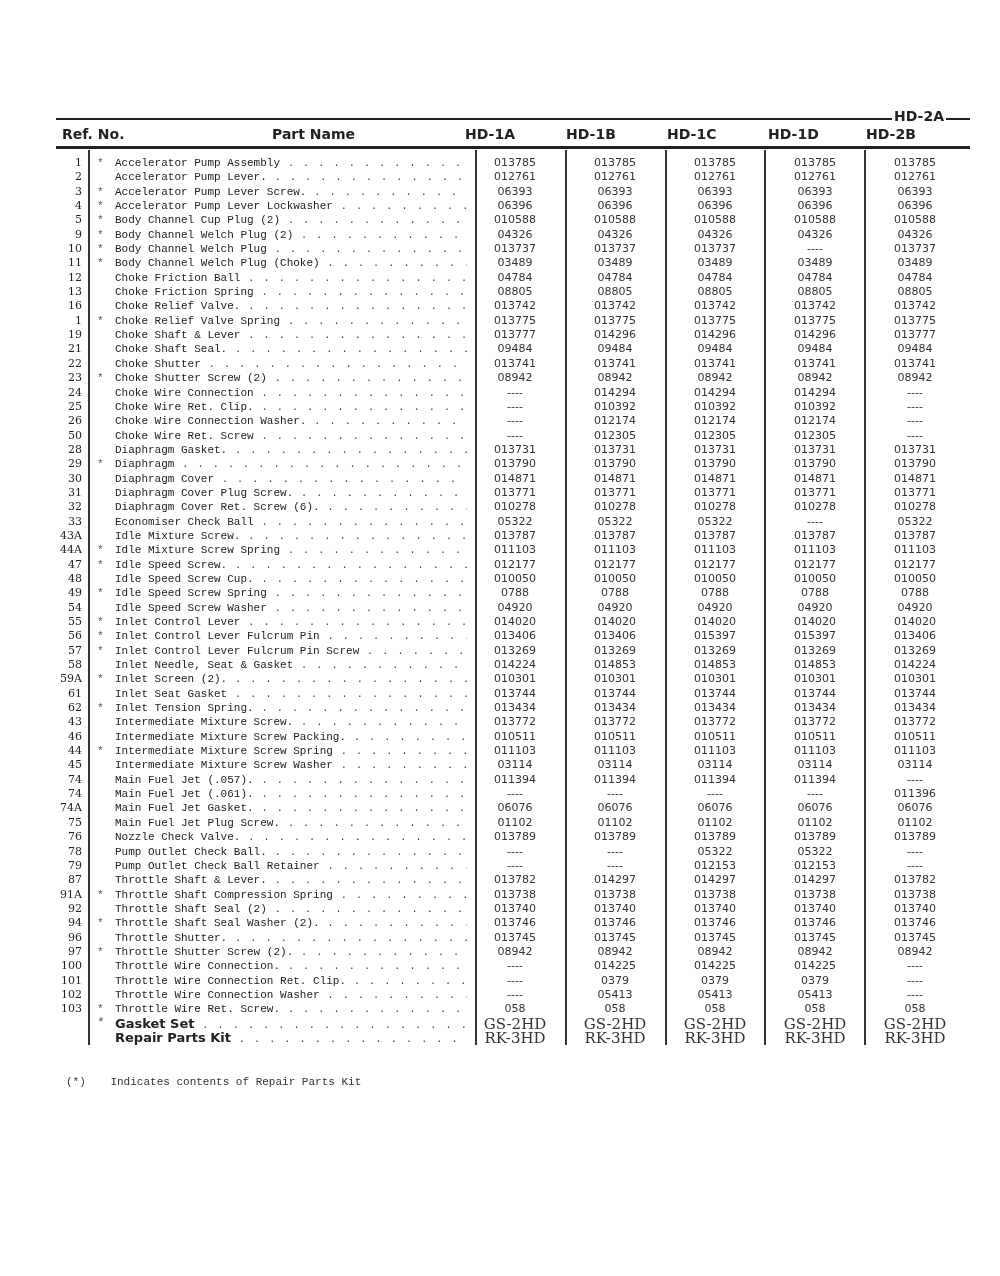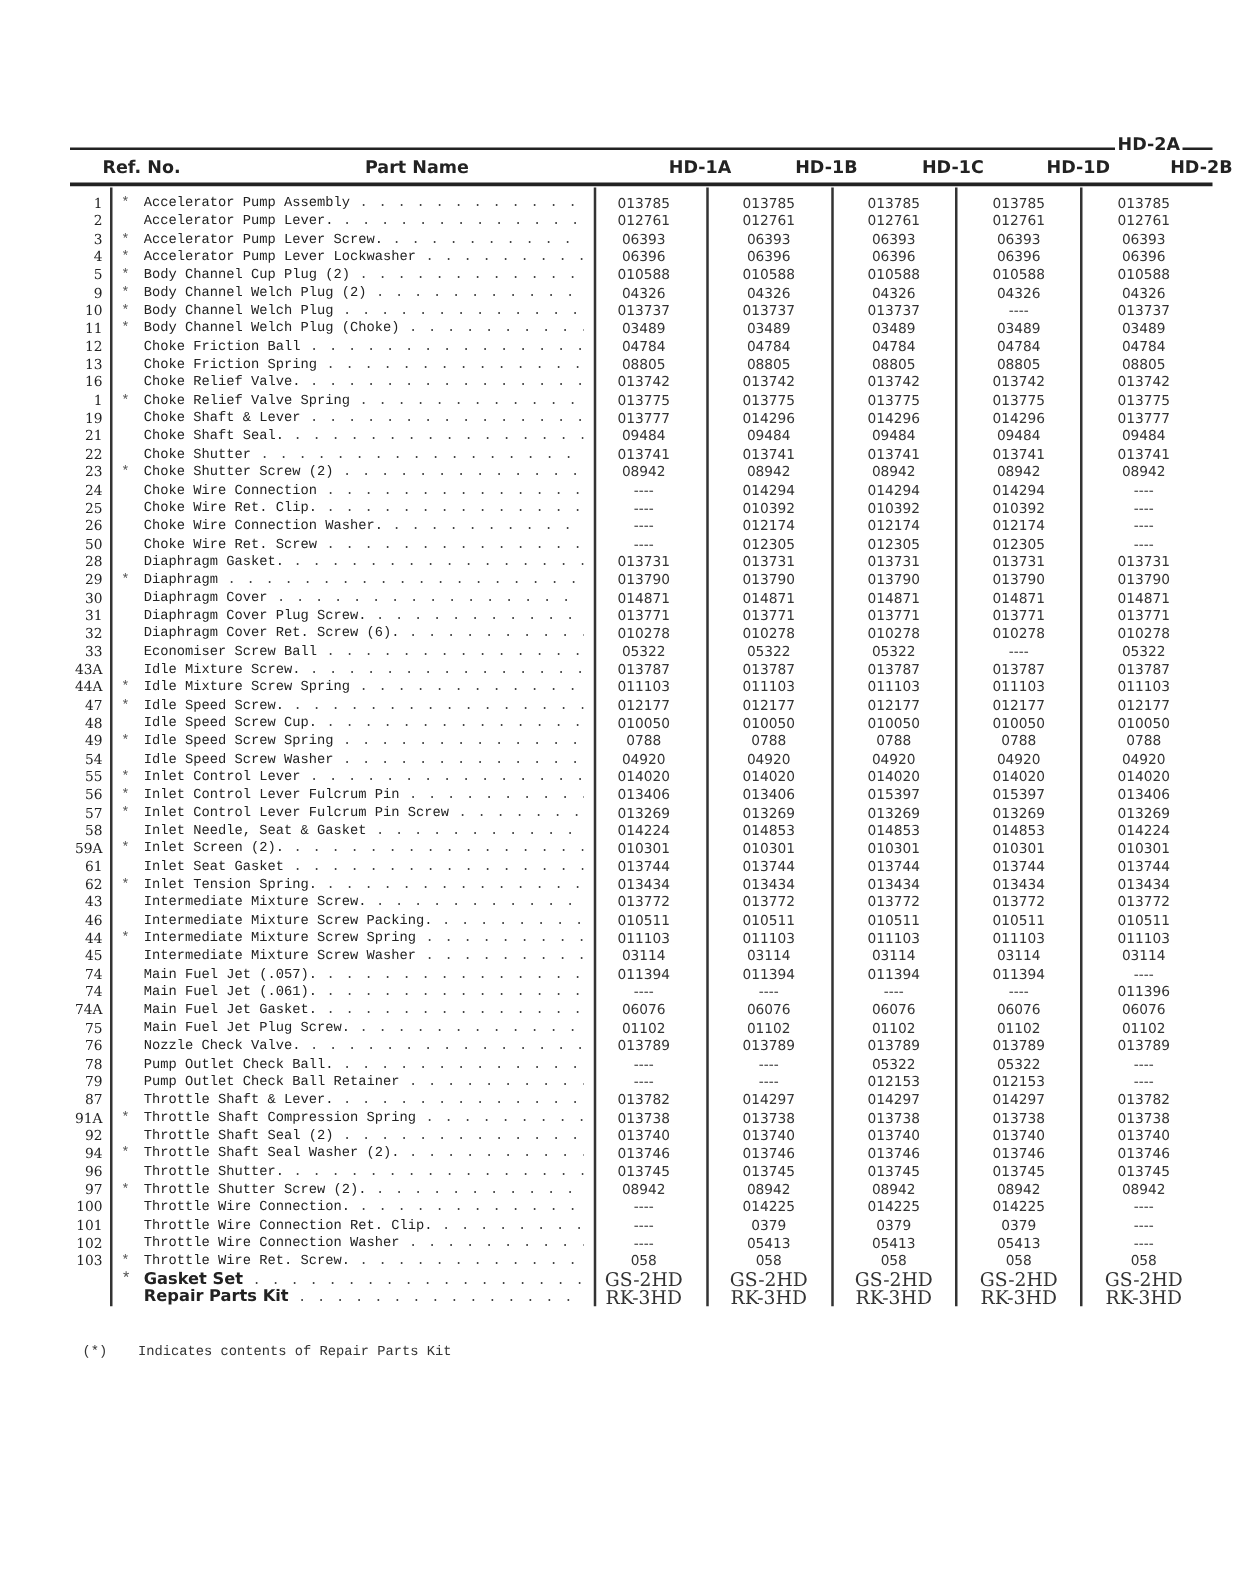--- a/index.html
+++ b/index.html
@@ -1,24 +1,24 @@
 <!DOCTYPE html>
 <html><head>
   <meta charset="utf-8">
   <style>
     html, body { margin: 0; padding: 0; background: #ffffff; }
     body { width: 1000px; height: 1276px; position: relative; overflow: hidden; color: #222; }
     .page { position: absolute; left: 0; top: 0; width: 1000px; height: 1132px; }
     .top-rule { position: absolute; left: 56px; top: 118px; width: 836px; height: 2px; background: #222; }
     .top-rule-tail { position: absolute; left: 946px; top: 118px; width: 24px; height: 2px; background: #222; }
     .hdr-2a { position: absolute; left: 894px; top: 108px; font-family: "DejaVu Sans", sans-serif; font-weight: bold; font-size: 14px; color: #222; }
-    .hdr-row { position: absolute; top: 126px; font-family: "DejaVu Sans", sans-serif; font-weight: bold; font-size: 14px; color: #222; margin-left: 20px; }
+    .hdr-row { position: absolute; top: 126px; font-family: "DejaVu Sans", sans-serif; font-weight: bold; font-size: 14px; color: #222; }
     .hdr-ref { left: 62px; }
     .hdr-part { left: 272px; }
-    .hdr-col { text-align: right; width: 100px; }
+    .hdr-col { text-align: left; width: 100px; }
     .bottom-rule { position: absolute; left: 56px; top: 146px; width: 914px; height: 3px; background: #222; }
     .vline { position: absolute; top: 150px; width: 2px; height: 895px; background: #333; }
     .rows { position: absolute; left: 0; top: 156px; width: 1000px; }
     .row { position: relative; height: 14.35px; font-size: 11px; line-height: 14px; }
     .ref { position: absolute; left: 54px; width: 28px; text-align: right; font-family: "DejaVu Serif", serif; font-size: 11px; }
     .star { position: absolute; left: 97px; width: 12px; font-family: "Liberation Mono", monospace; font-size: 11px; color: #555; }
     .name { position: absolute; left: 115px; width: 352px; font-family: "Liberation Mono", monospace; font-size: 11px; white-space: nowrap; overflow: hidden; }
     .name .dots { color: #444; letter-spacing: 1px; }
     .val { position: absolute; width: 70px; text-align: center; font-family: "DejaVu Sans", sans-serif; font-size: 11px; color: #333; }
     .v0 { left: 480px; } .v1 { left: 580px; } .v2 { left: 680px; } .v3 { left: 780px; } .v4 { left: 880px; }
@@ -300,21 +300,21 @@
         <span class="name"><span class="">Diaphragm Cover Ret. Screw (6).</span><span class="dots"> . . . . . . . . . . . . . . . . . . . . . . . . . . . . . . . . .</span></span>
         <span class="val v0">010278</span>
         <span class="val v1">010278</span>
         <span class="val v2">010278</span>
         <span class="val v3">010278</span>
         <span class="val v4">010278</span>
       </div>
       <div class="row">
         <span class="ref">33</span>
         <span class="star"></span>
-        <span class="name"><span class="">Economiser Screw Ball</span><span class="dots"> . . . . . . . . . . . . . . . . . . . . . . . . . . . . . . . . .</span></span>
+        <span class="name"><span class="">Economiser Check Ball</span><span class="dots"> . . . . . . . . . . . . . . . . . . . . . . . . . . . . . . . . .</span></span>
         <span class="val v0">05322</span>
         <span class="val v1">05322</span>
         <span class="val v2">05322</span>
         <span class="val v3">----</span>
         <span class="val v4">05322</span>
       </div>
       <div class="row">
         <span class="ref">43A</span>
         <span class="star"></span>
         <span class="name"><span class="">Idle Mixture Screw.</span><span class="dots"> . . . . . . . . . . . . . . . . . . . . . . . . . . . . . . . . .</span></span>

